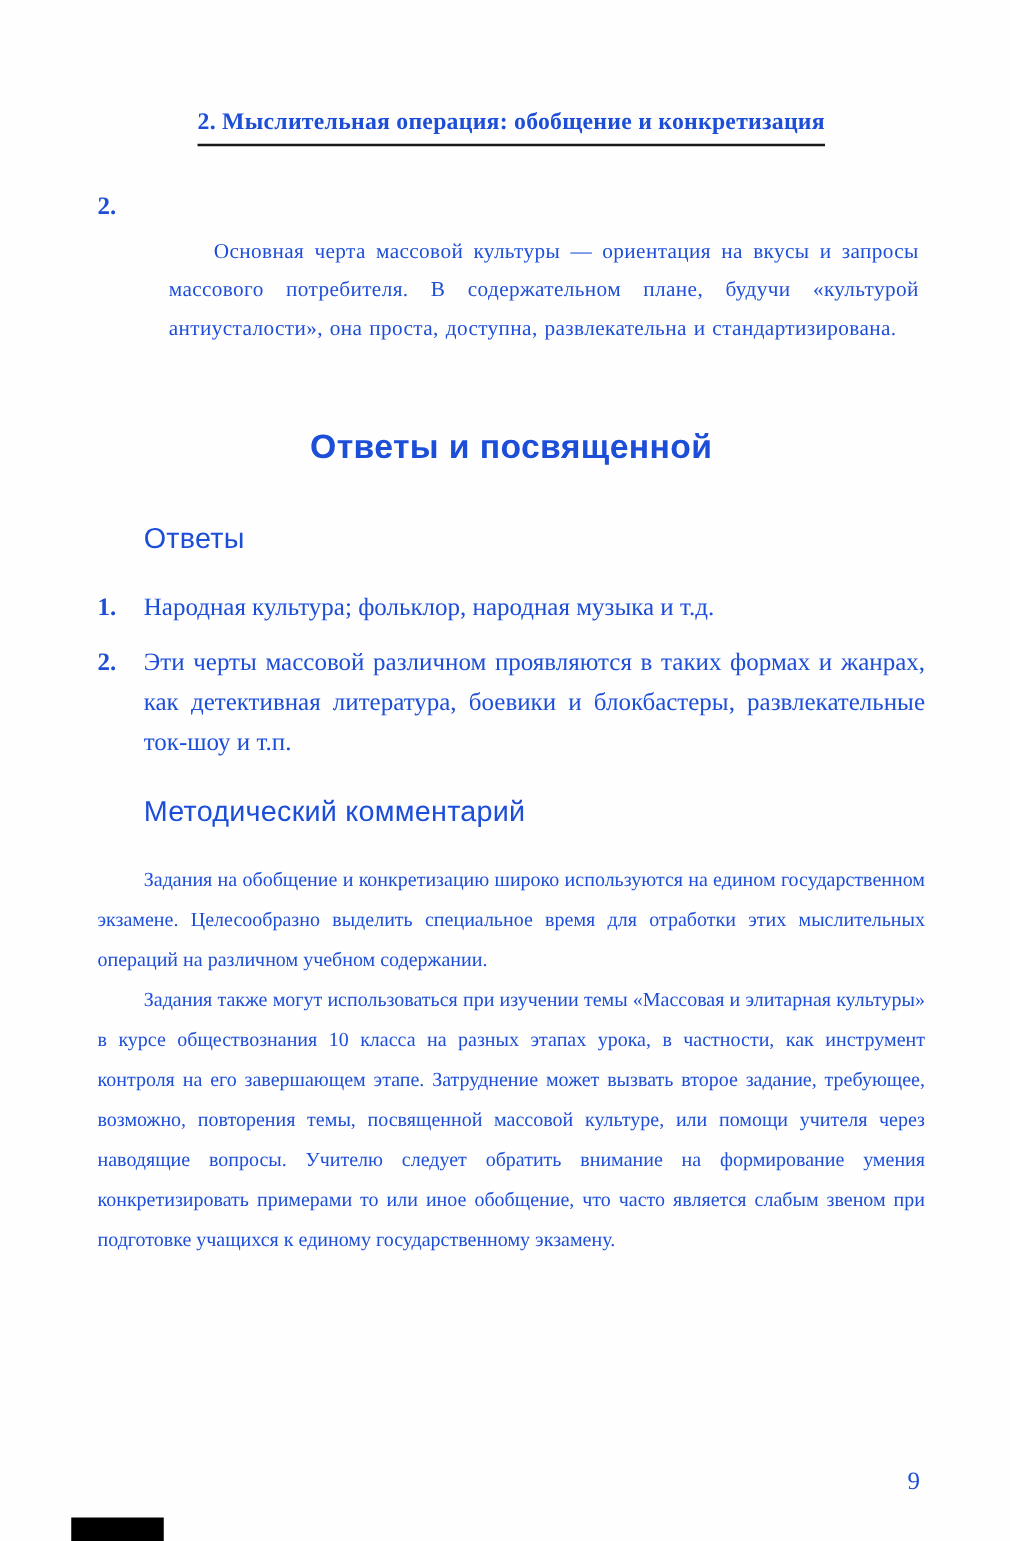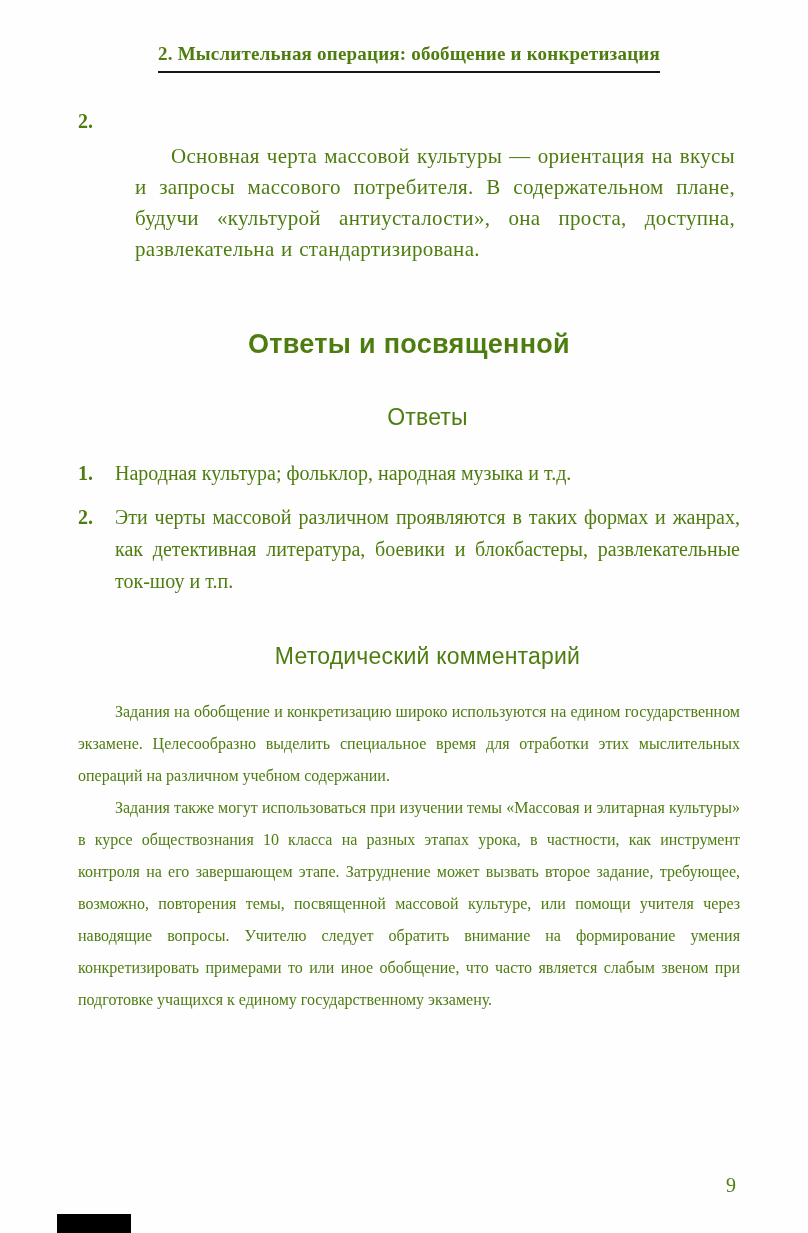--- a/index.html
+++ b/index.html
@@ -7,23 +7,23 @@
     padding: 0;
     background: #d9d9d9;
   }
   .page {
     position: relative;
     width: 808px;
     height: 1233px;
     margin: 0 auto;
     background: #fefefe;
     box-sizing: border-box;
-    padding: 42px 68px 0 78px;
+    padding: 86px 68px 0 78px;
     font-family: "Liberation Serif", serif;
-    color: #4d7c0f;
+    color: #1d4ed8;
     overflow: hidden;
   }
   .running-head-wrap {
     text-align: center;
     margin-bottom: 34px;
   }
   .running-head {
     display: inline-block;
     font-weight: bold;
     font-size: 19px;
@@ -38,21 +38,21 @@
     line-height: 28px;
   }
   .exercise .num {
     font-weight: bold;
     width: 37px;
     flex: none;
   }
   .quote {
     margin: 6px 0 0 57px;
     width: 600px;
-    font-size: 21px;
+    font-size: 17px;
     line-height: 31px;
     text-align: justify;
     text-indent: 36px;
     letter-spacing: 0.3px;
     word-spacing: 1px;
   }
   .section-heading {
     font-family: "Liberation Sans", sans-serif;
     font-weight: bold;
     font-size: 27px;
@@ -61,24 +61,23 @@
     letter-spacing: 0.3px;
     margin: 64px 0 0 0;
   }
   .sub-heading {
     font-family: "Liberation Sans", sans-serif;
     font-weight: normal;
     font-size: 23px;
     line-height: 27px;
     margin: 44px 0 0 37px;
     letter-spacing: 0.2px;
-    text-align: center;
   }
   .sub-heading.commentary {
-    margin-top: 46px;
+    margin-top: 26px;
   }
   .answer {
     display: flex;
     margin-top: 26px;
     font-size: 20px;
     line-height: 32px;
   }
   .answer + .answer {
     margin-top: 12px;
   }

